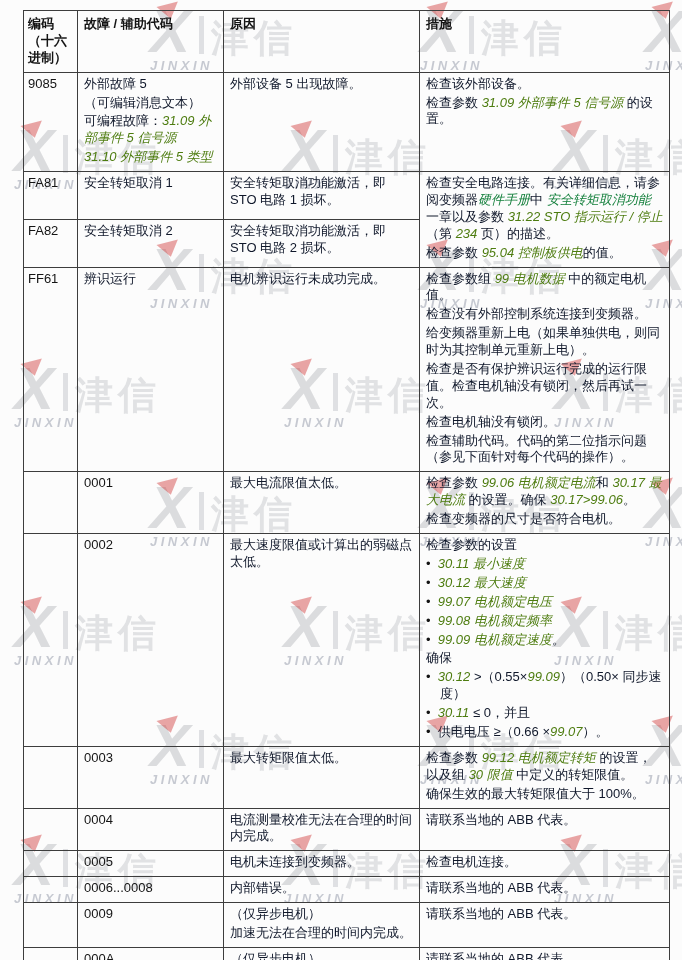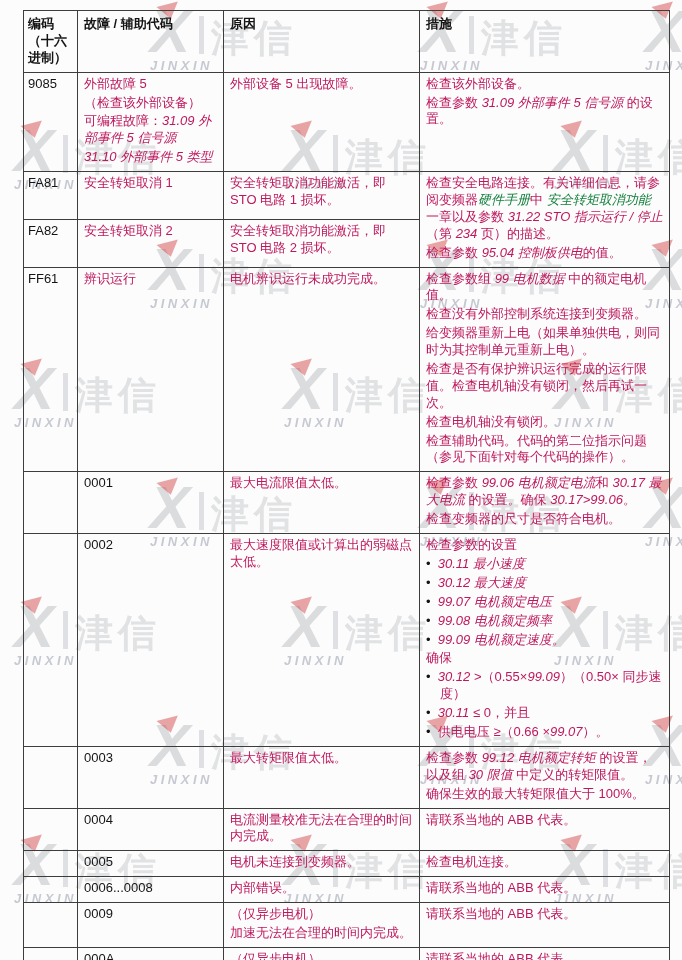--- a/index.html
+++ b/index.html
@@ -42,23 +42,23 @@
   .fault-table thead th {
     text-align:left; font-weight:bold; height:50px; padding-top:5px;
   }
   th.h-code { white-space:pre-line; padding-left:4px; padding-right:2px; }
   td.col-code { padding-left:4px; }
   td.aux-code { padding-right:8px; }
   .para { margin:0 0 2px 0; }
   .para:last-child { margin-bottom:0; }
   .para.bullet { padding-left:14px; text-indent:-14px; }
   .blt { display:inline; }
-  .s-p { color:#be185d; }
+  .s-p { color:#0f172a; }
   .s-i { color:#15803d; font-style:italic; }
-  .s-l { color:#be185d; font-style:italic; }
+  .s-l { color:#4d7c0f; font-style:italic; }
 </style>
 </head>
 <body>
 
 <div class="page">
   <div class="wm-layer">
       <div class="wm" style="left: 150px; top: 6px;">
         <div class="wm-top">
           <span class="wm-x">X<i class="wm-red"></i></span>
           <span class="wm-bar"></span>
@@ -257,21 +257,21 @@
           <th class="h-fault">故障 / 辅助代码</th>
           <th class="h-cause">原因</th>
           <th class="h-action">措施</th>
         </tr>
     </thead>
     <tbody>
         <tr>
           <td class="col-code">9085</td>
           <td>
             <div class="para"><span class="s-p">外部故障 5</span></div>
-            <div class="para"><span class="s-p">（检查该外部设备）</span></div>
+            <div class="para"><span class="s-p">（可编辑消息文本）</span></div>
             <div class="para"><span class="s-p">可编程故障：</span><span class="s-l">31.09 外部事件 5 信号源</span></div>
             <div class="para"><span class="s-l">31.10 外部事件 5 类型</span></div>
           </td>
           <td>
             <div class="para"><span class="s-p">外部设备 5 出现故障。</span></div>
           </td>
           <td>
             <div class="para"><span class="s-p">检查该外部设备。</span></div>
             <div class="para"><span class="s-p">检查参数 </span><span class="s-l">31.09 外部事件 5 信号源</span><span class="s-p"> 的设置。</span></div>
           </td>

